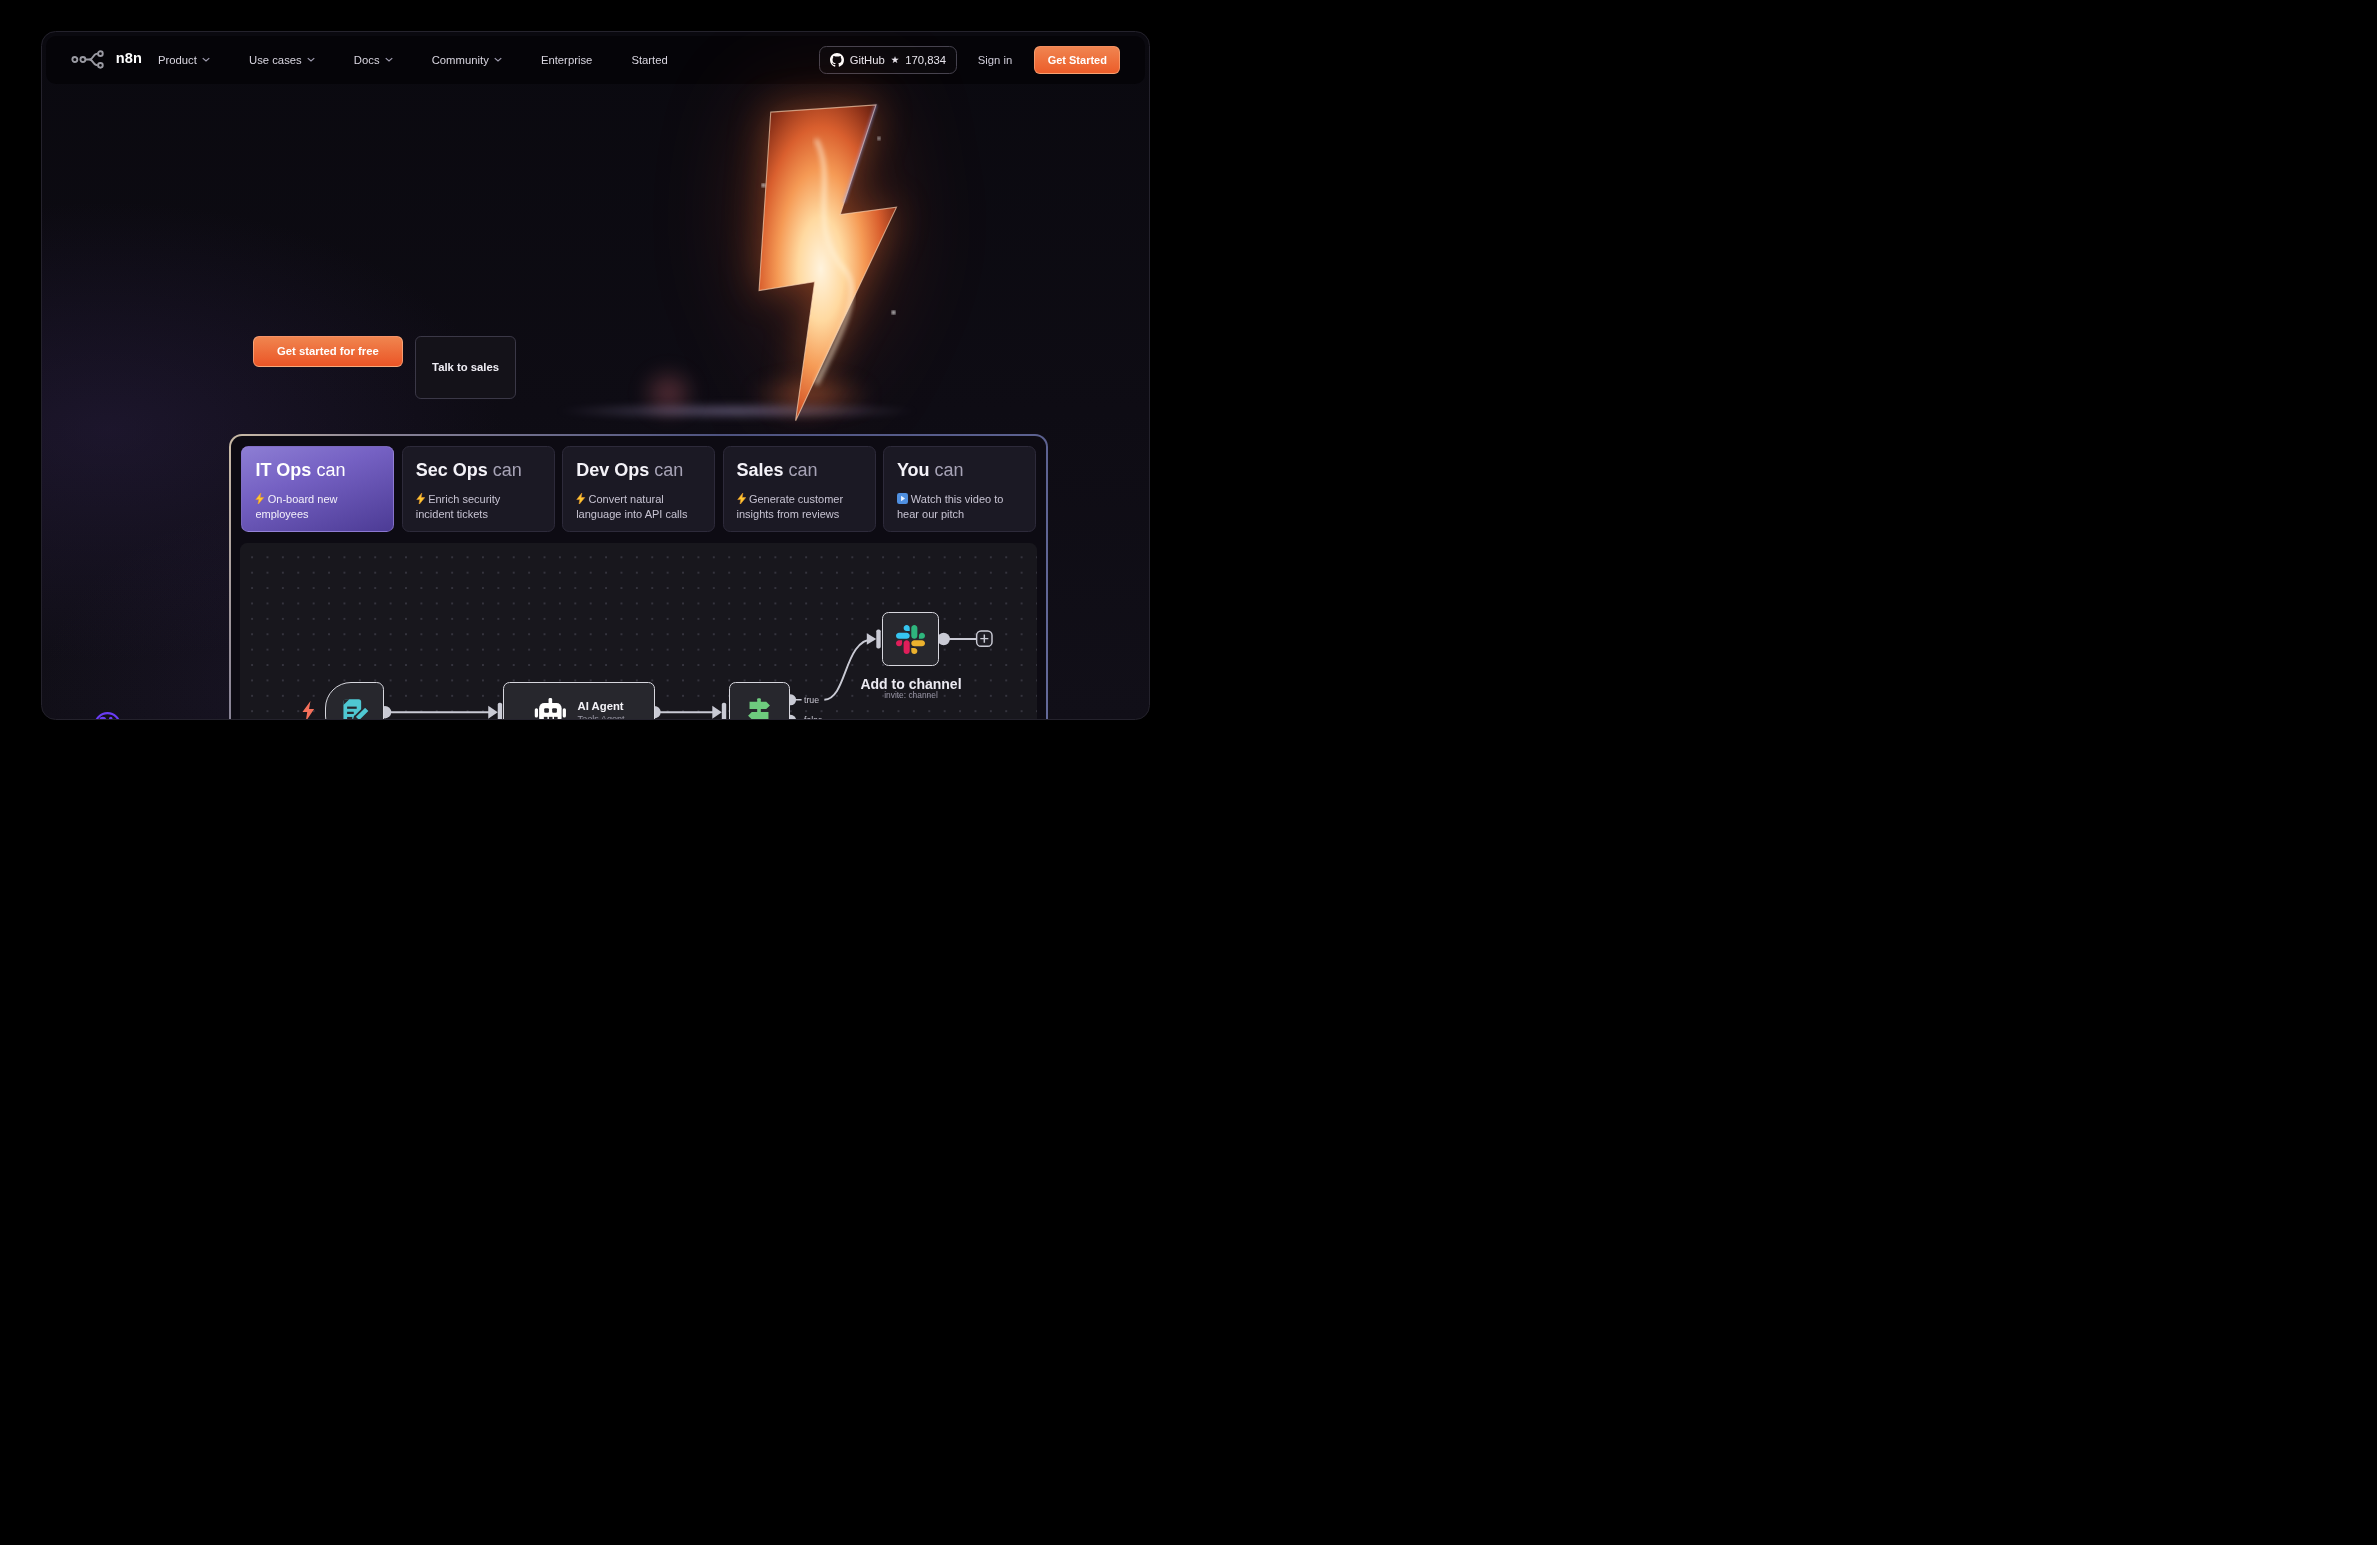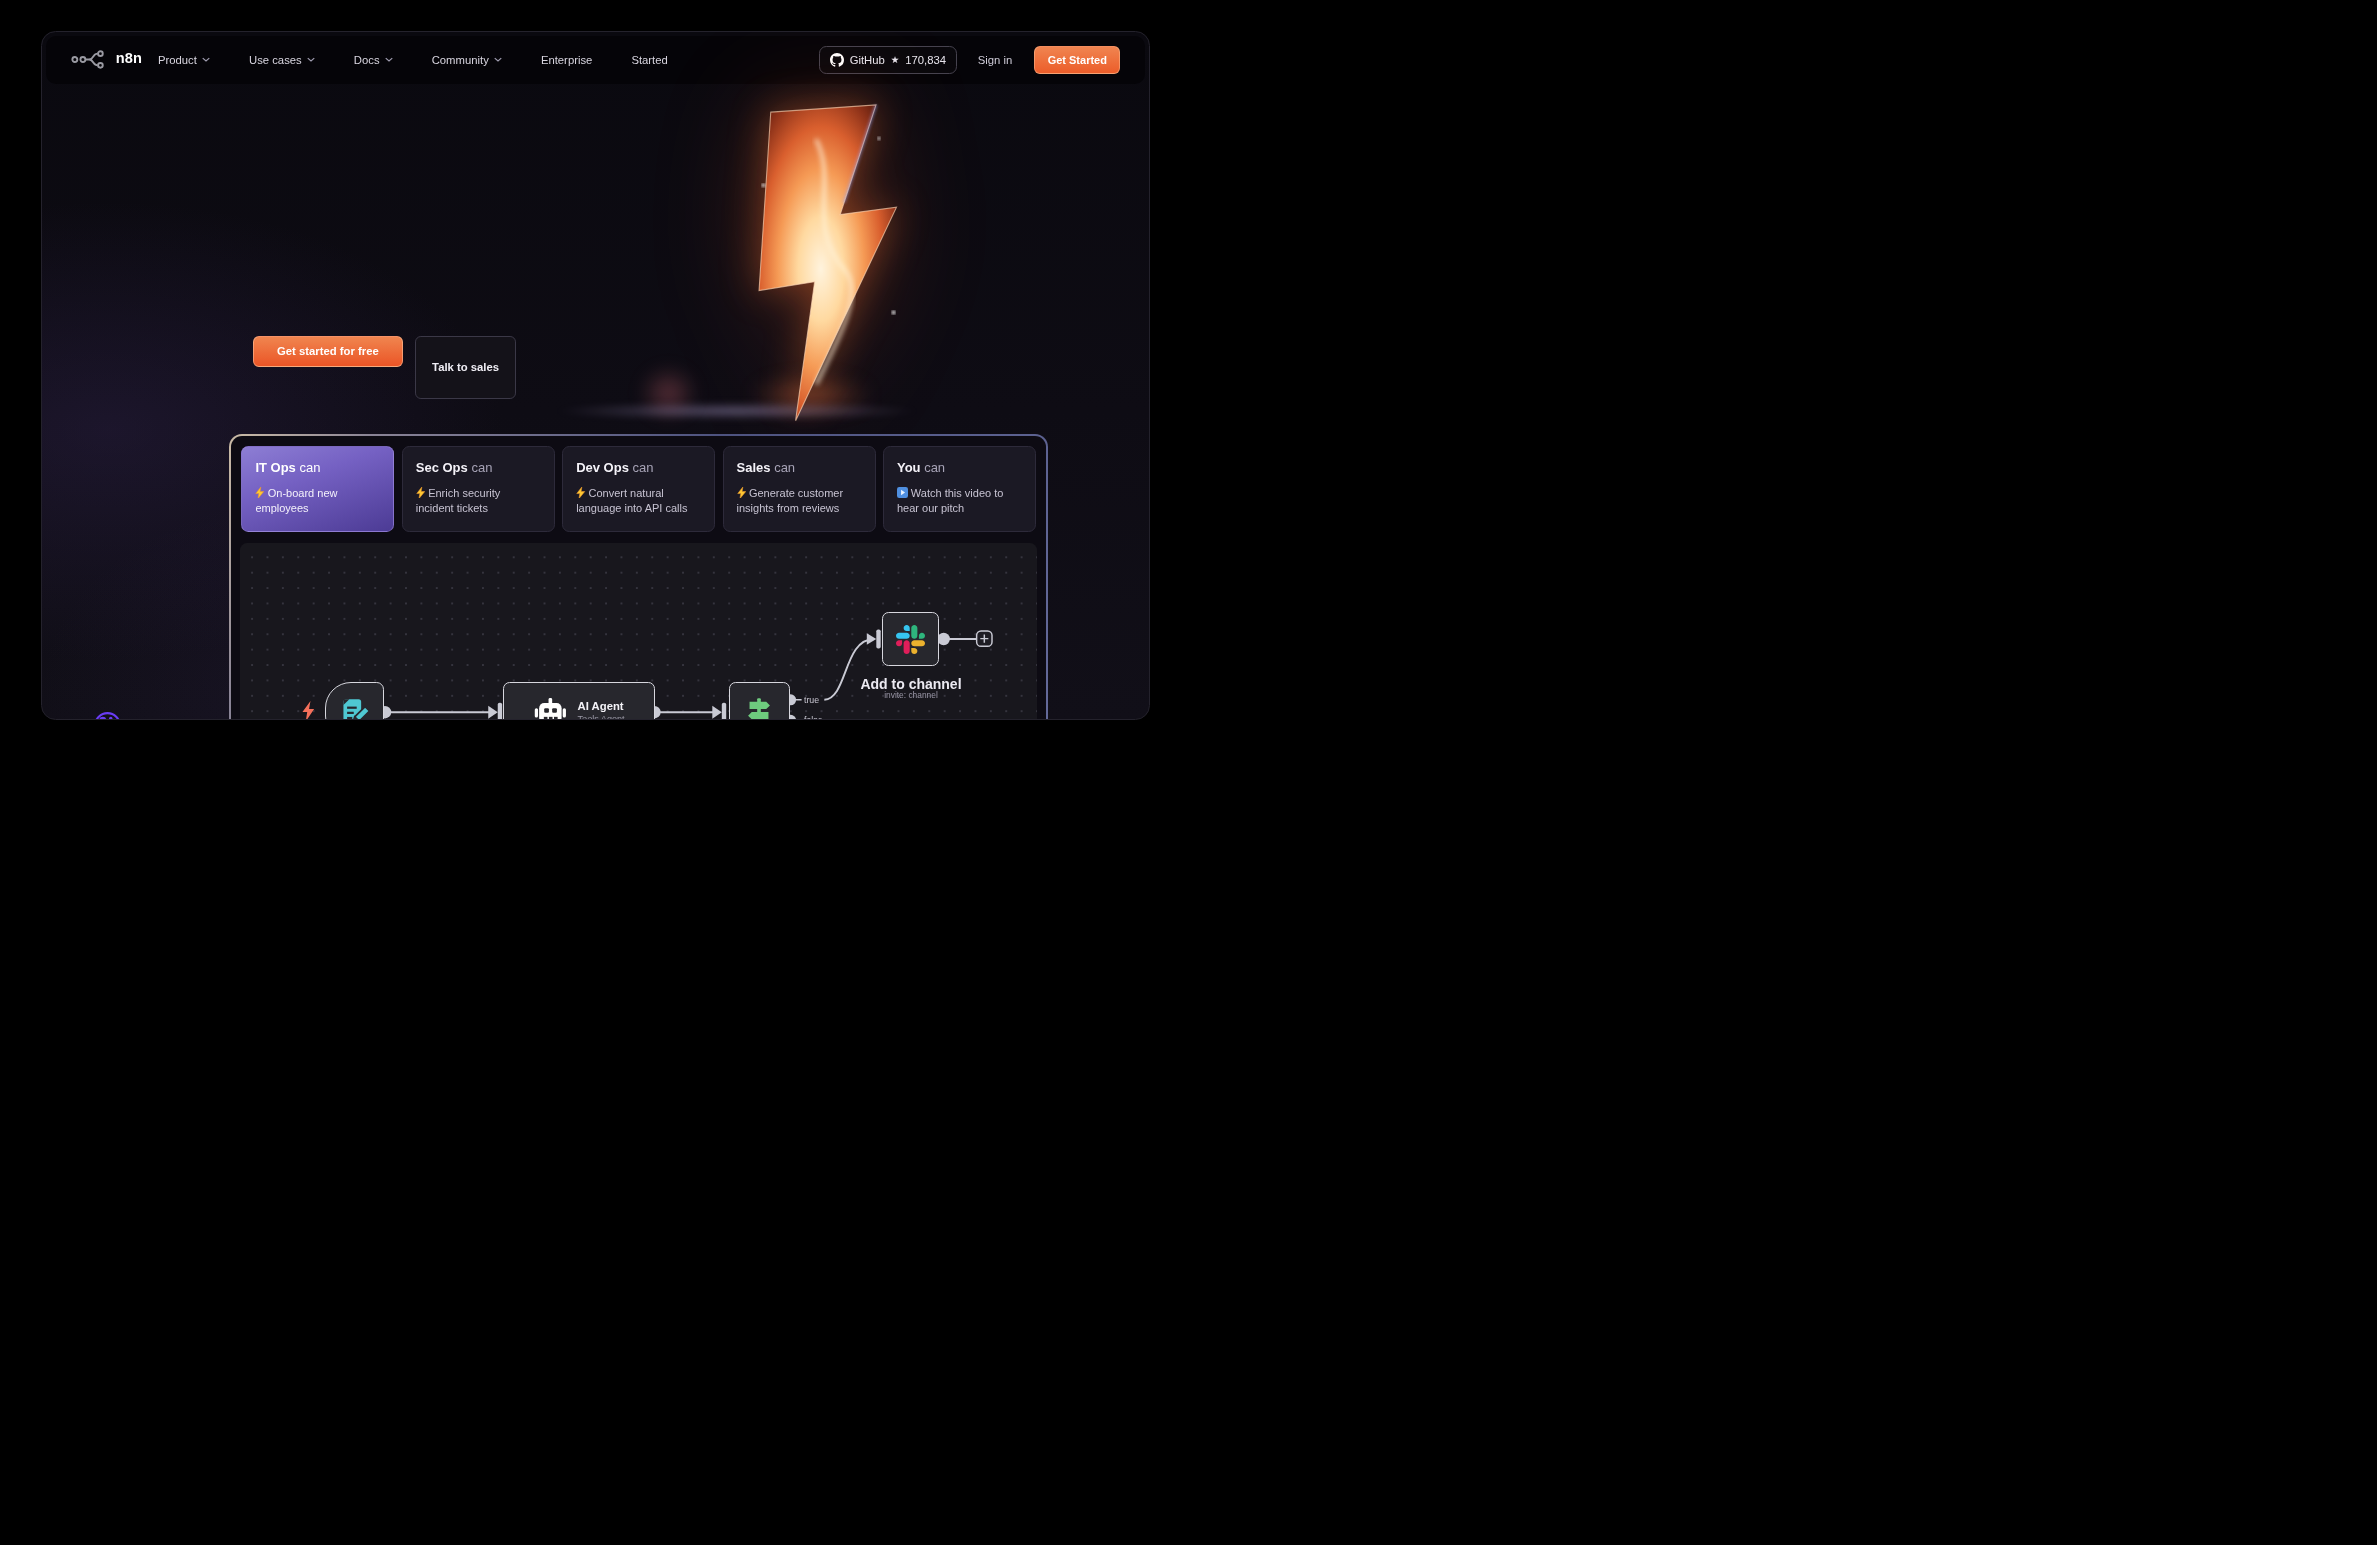--- a/index.html
+++ b/index.html
@@ -65,21 +65,21 @@
   
   #panel{position:absolute;left:187px;top:402px;width:815px;height:381px;border-radius:13px;
     padding:2.2px;background:linear-gradient(118deg,#cbbca6 0%,#8a8496 14%,#4e5380 48%,#666c9c 100%);}
   #panel-inner{position:relative;width:100%;height:100%;border-radius:11px;background:#0d0b13;
     box-sizing:border-box;overflow:hidden;}
   .cards{position:absolute;left:10.2px;top:10.2px;right:10.2px;display:flex;gap:7.3px;}
   .card{flex:1;height:86px;border-radius:7.3px;background:#1b1924;border:0.7px solid #2d2a3a;
     padding:12.4px 13px;box-sizing:border-box;cursor:pointer;}
   .card.selected{background:linear-gradient(160deg,#8d7ed4 0%,#7561c3 38%,#4c3b95 100%);
     border:0.7px solid rgba(160,140,220,.5);}
-  .card-title{font-size:13px;color:#a7a3b6;margin-bottom:11px;}
+  .card-title{font-size:18px;color:#a7a3b6;margin-bottom:11px;}
   .card-title b{color:#f4f2f8;font-weight:700;}
   .card.selected .card-title, .card.selected .card-title b{color:#fff;}
   .card-desc{font-size:11px;line-height:14px;color:#c7c3d2;display:block;}
   .card.selected .card-desc{color:#f4f1fb;}
   .mini-ic{display:inline-block;vertical-align:-1.5px;margin-right:2.9px;}
 
   
   #canvas{position:absolute;left:8.8px;top:107px;right:8.8px;bottom:0;background:#18171d;
     border-radius:7.3px 7.3px 0 0;overflow:hidden;
     background-image:radial-gradient(circle,#35343e 0.9px,transparent 1.2px);

